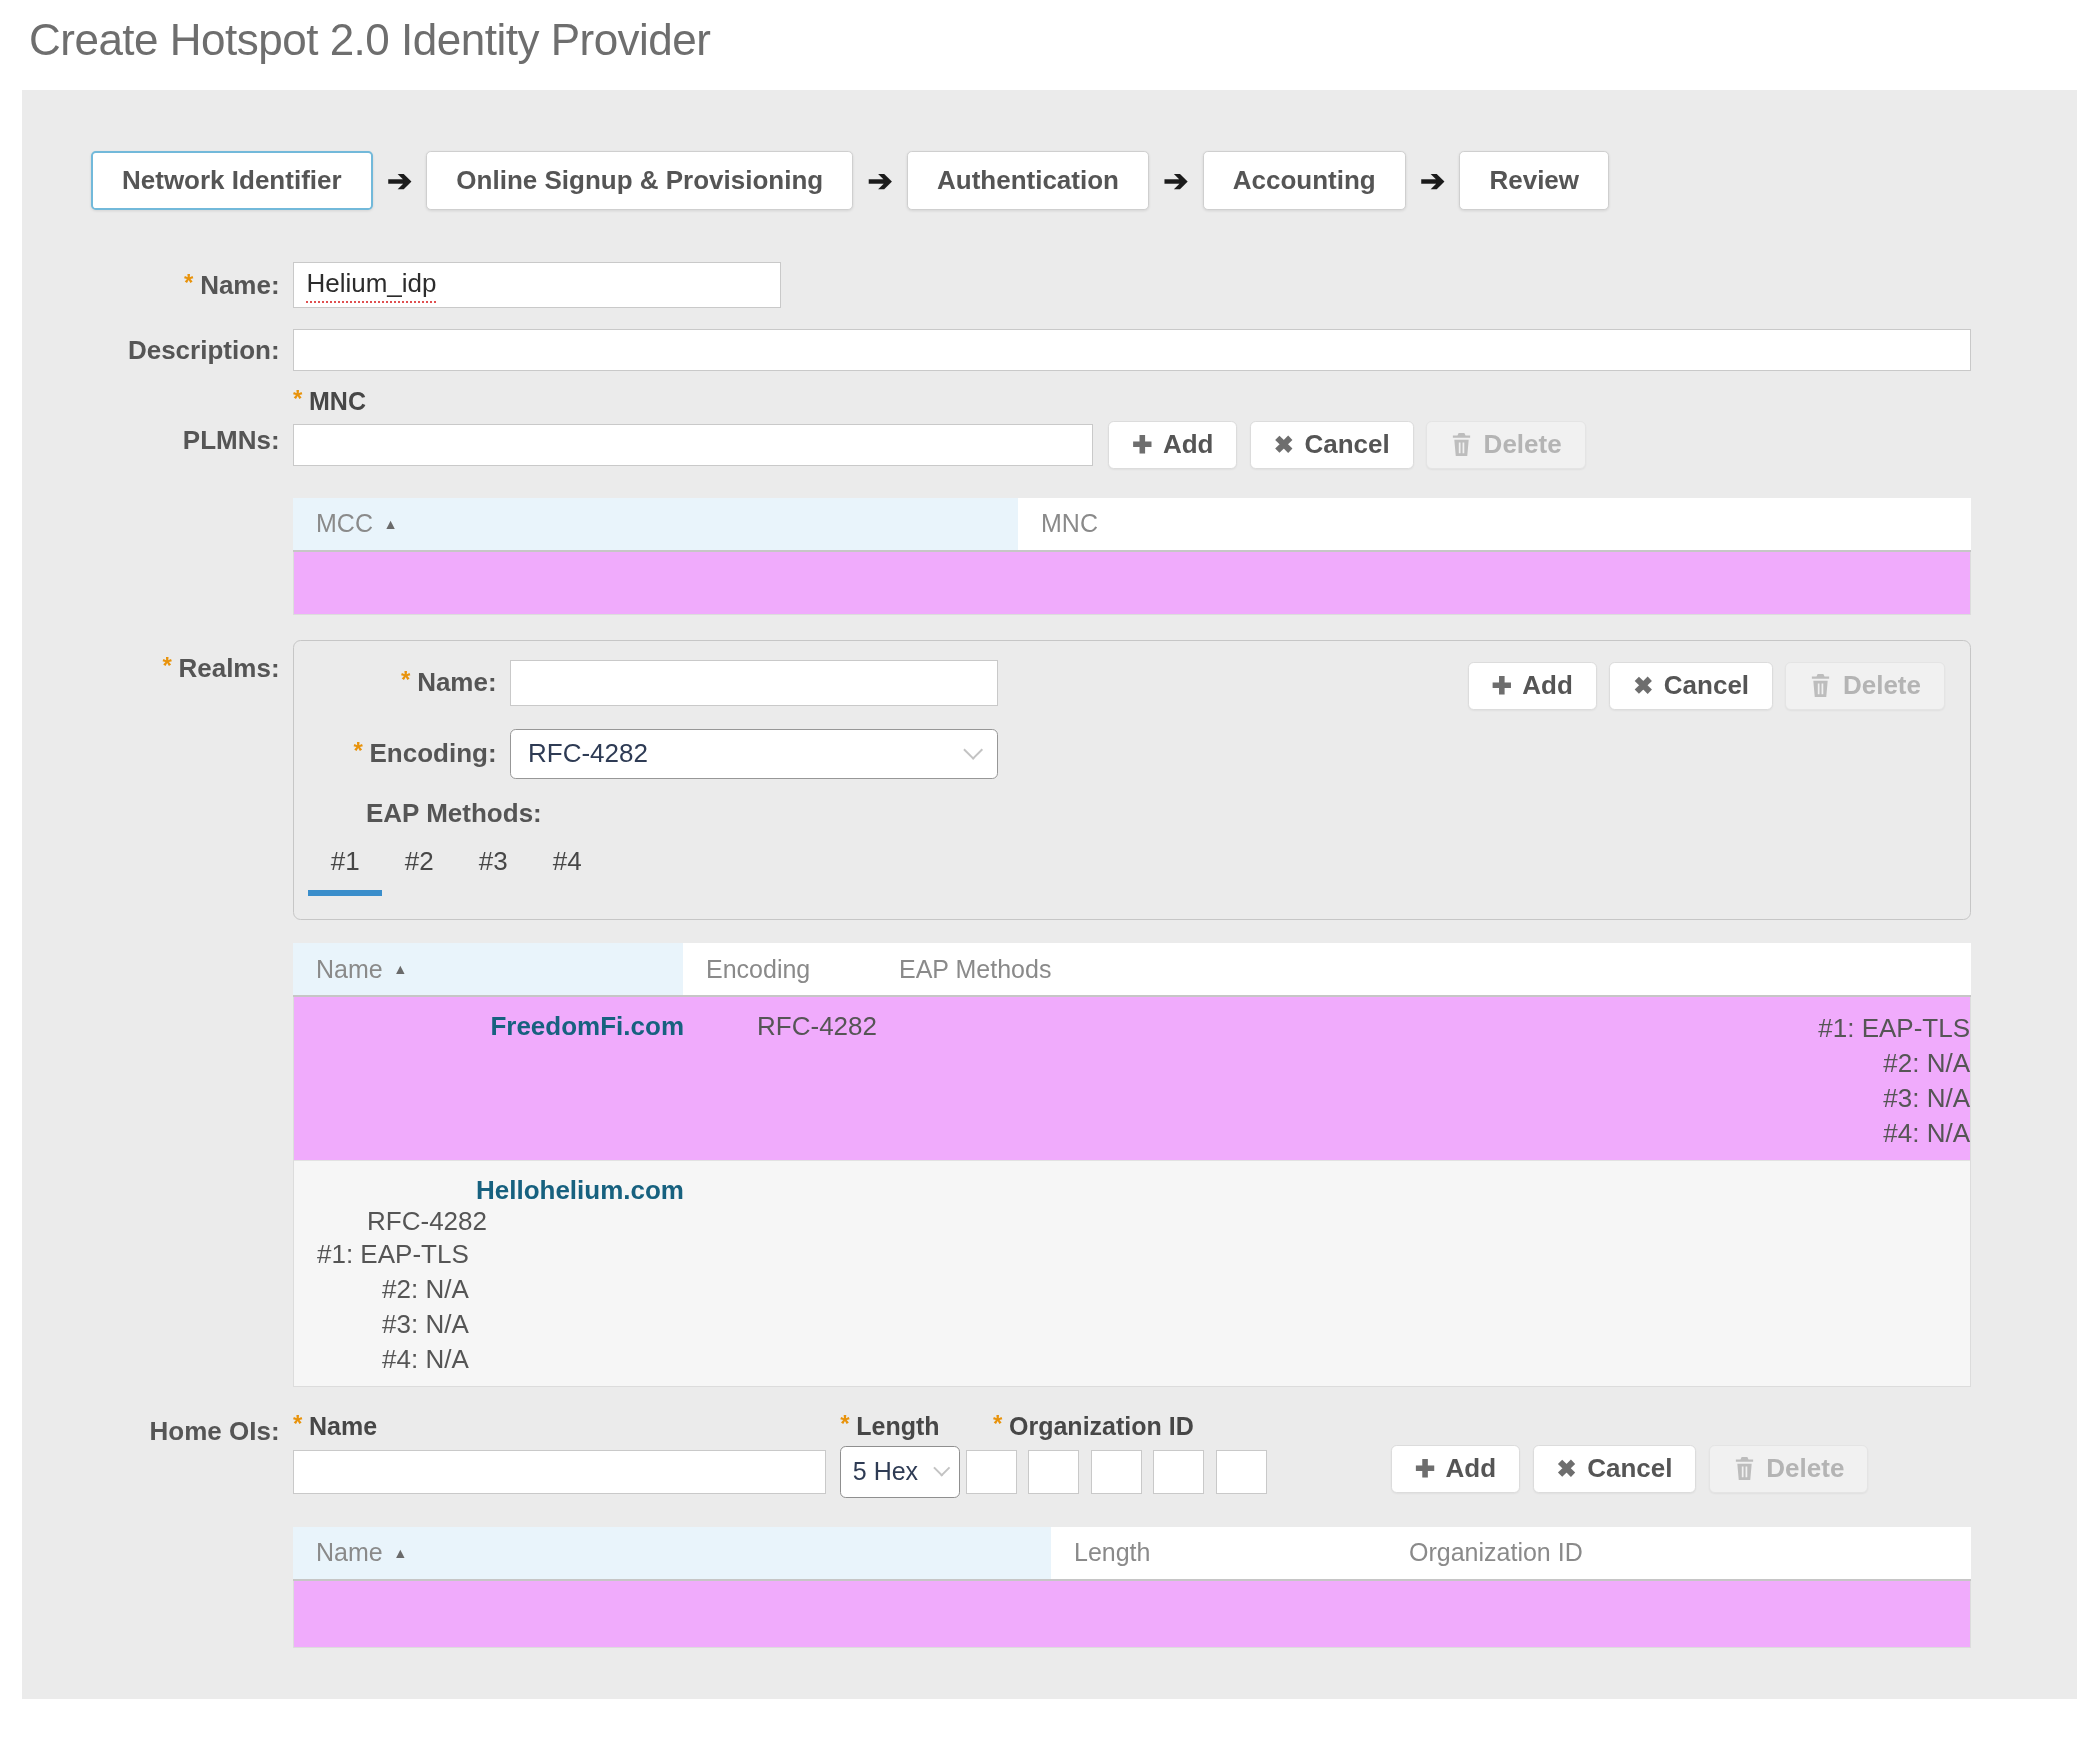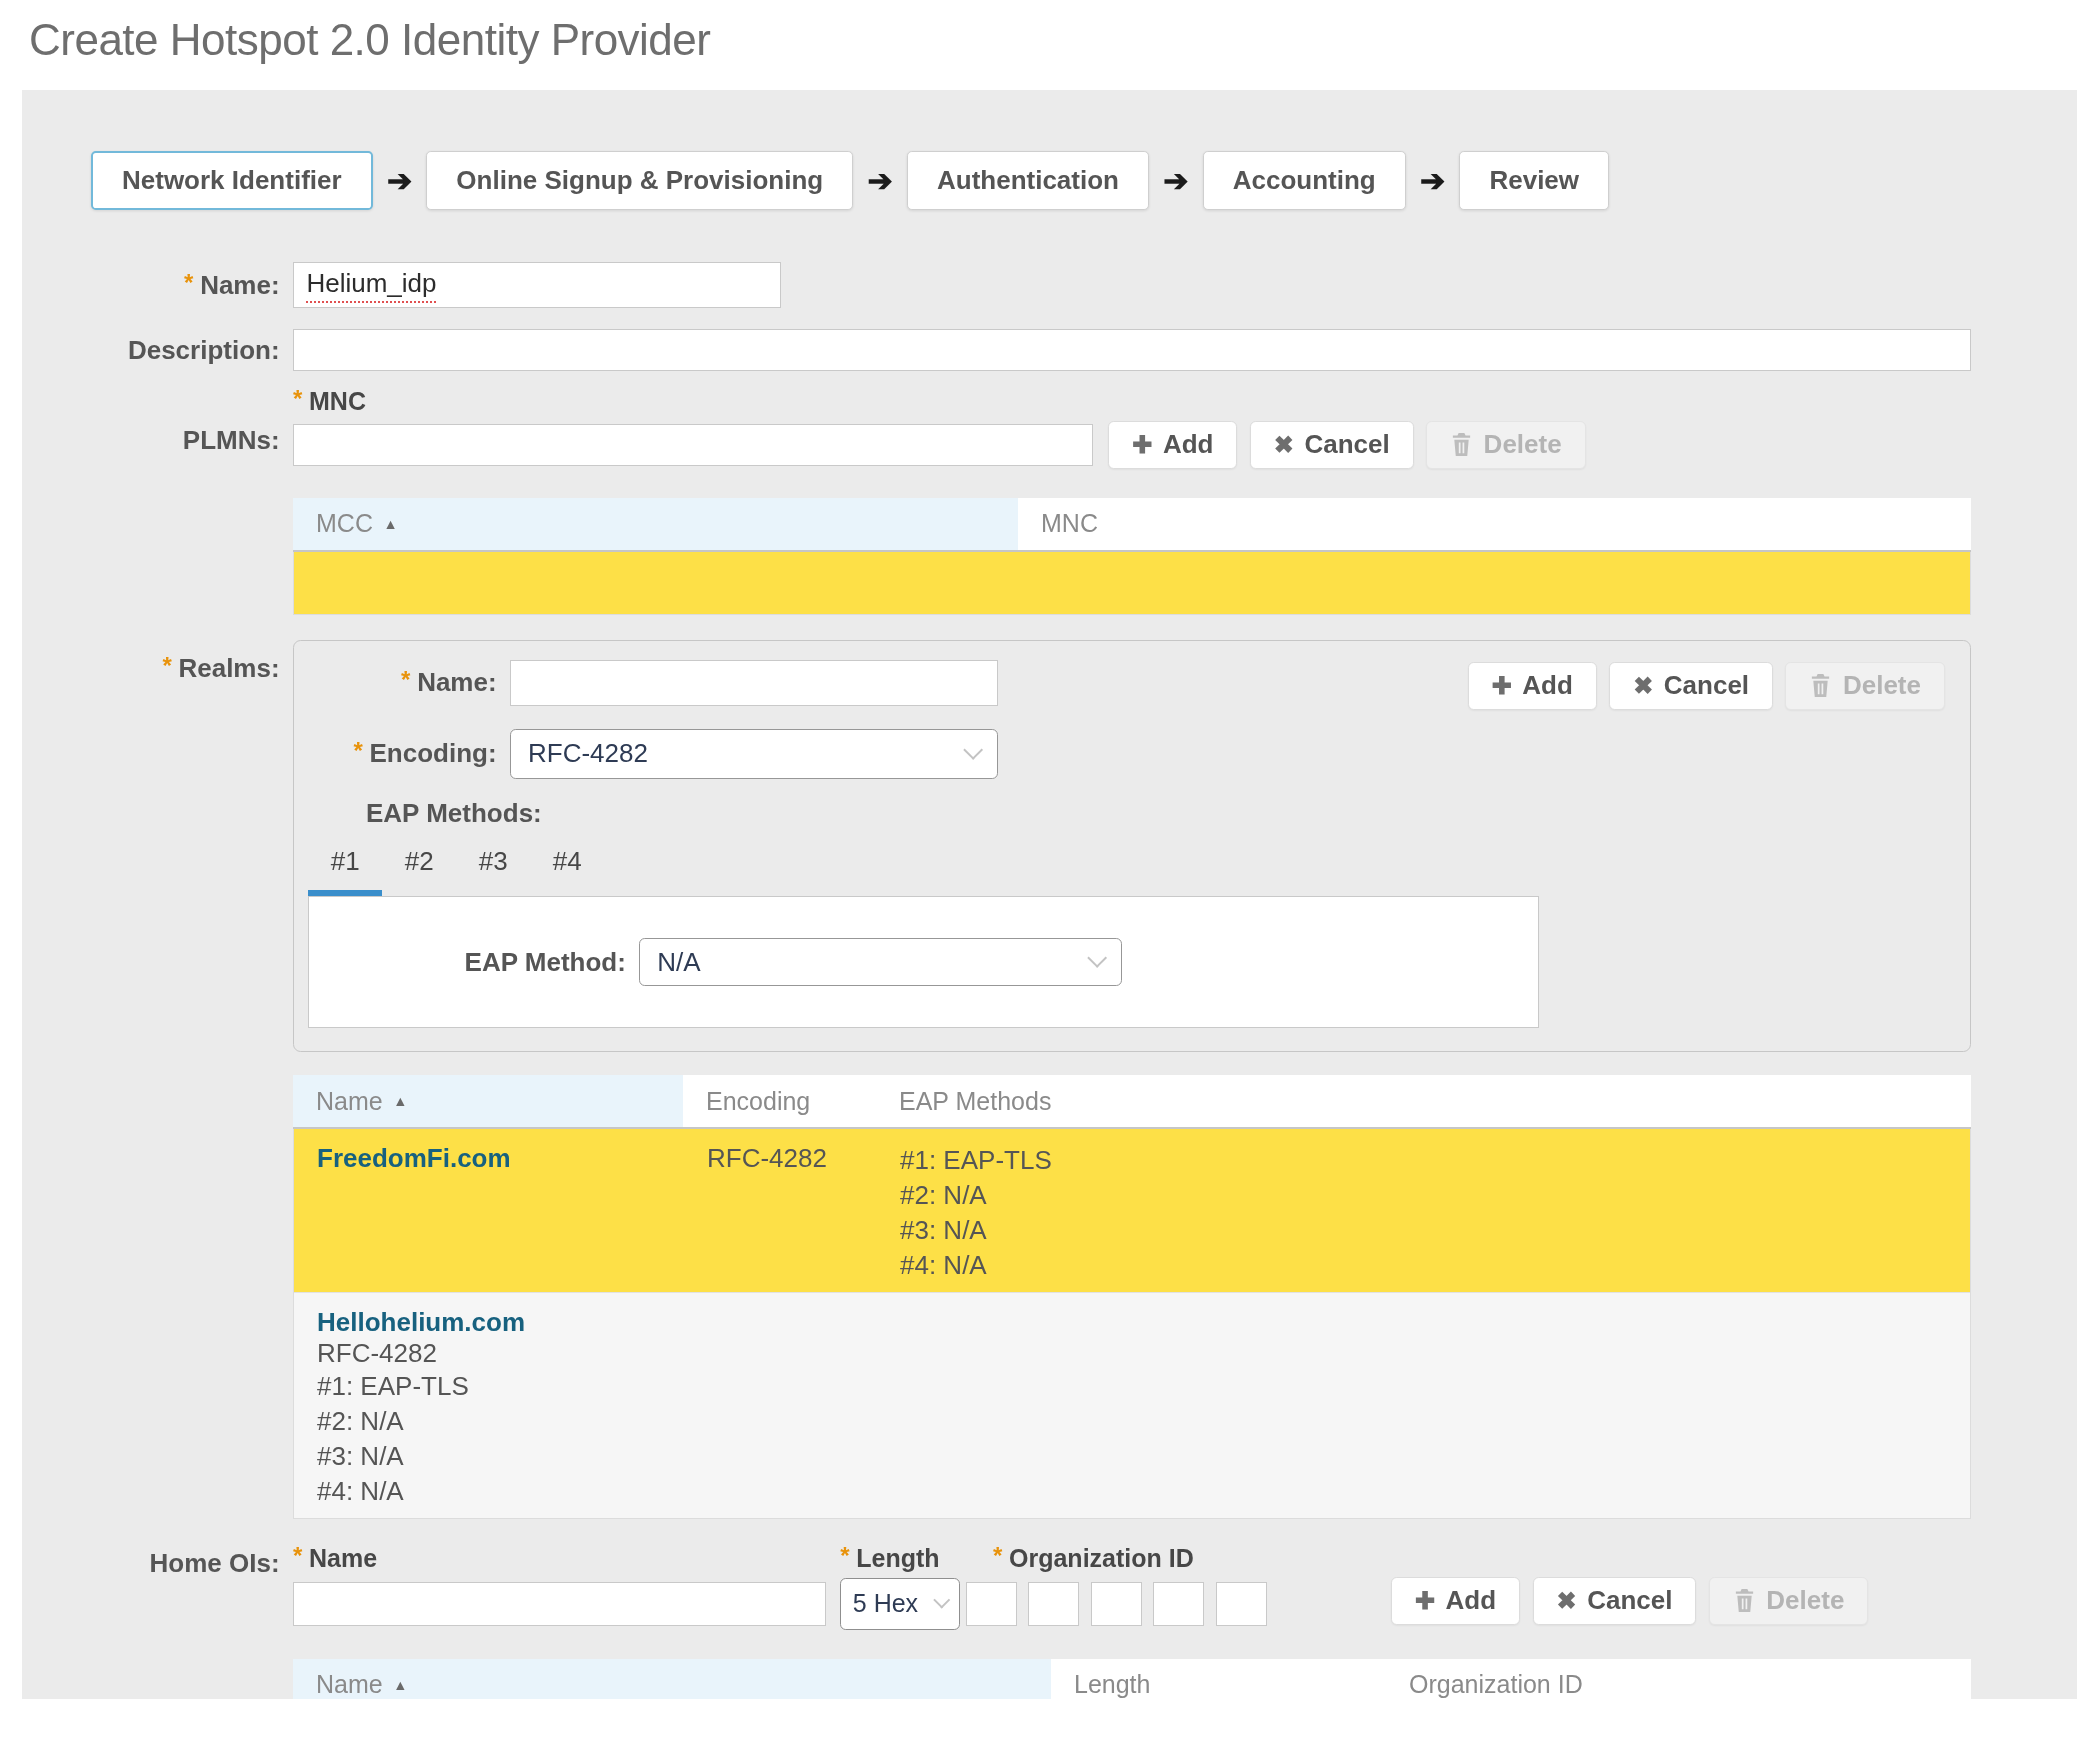--- a/index.html
+++ b/index.html
@@ -39,21 +39,21 @@
   .btn.disabled { background:#f1f1f1; border-color:#e4e4e4; color:#b4b4b4; cursor:default; }
   .btn.disabled .bicon { color:#bdbdbd; }
   .btn svg { display:block; }
 
   
   .tbl { width:1678px; }
   .tbl-head { display:flex; background:#fff; height:54px; border-bottom:2.9px solid #c6c6c6; }
   .th { display:flex; align-items:center; gap:10.5px; padding-left:23px; font-size:25px; color:#8a8a8a; height:100%; }
   .th.sorted { background:#e9f4fb; }
   .sort-icon { font-size:14.3px; color:#6a6a6a; }
-  .tbl-body { background:#fde047; border:1px solid #dcdcdc; border-top:none; }
+  .tbl-body { background:#f0abfc; border:1px solid #dcdcdc; border-top:none;text-align:right; }
 
   
   .plmn-fields { width:1678px; }
   .plmn-cols { display:flex; align-items:flex-start; }
   .plmn-col-mcc { width:277px; margin-right:13.4px; }
   .plmn-col-mnc { width:800px; margin-right:15.3px; }
   .plmn-col-mcc .tinput, .plmn-col-mnc .tinput { width:100%; height:42px; }
   .plmn-btns { margin-top:34px; }
 
   
@@ -248,27 +248,20 @@
 
       <div class="eap-label">EAP Methods:</div>
 
       <div class="tabs">
         <div class="tab active">#1</div>
         <div class="tab">#2</div>
         <div class="tab">#3</div>
         <div class="tab">#4</div>
       </div>
 
-      <div class="eap-panel">
-        <div class="rp-label"><span>EAP Method:</span></div>
-        <div class="dropdown eap-dd">
-          <span class="dval">N/A</span>
-          <span class="chev"></span>
-        </div>
-      </div>
     </div>
   </div>
 
   <div class="tbl realms-tbl">
     <div class="tbl-head">
       <div class="th sorted rt-col1">
         <span>Name</span>
         <span class="sort-icon">▲</span>
       </div>
       <div class="th rt-col2">

